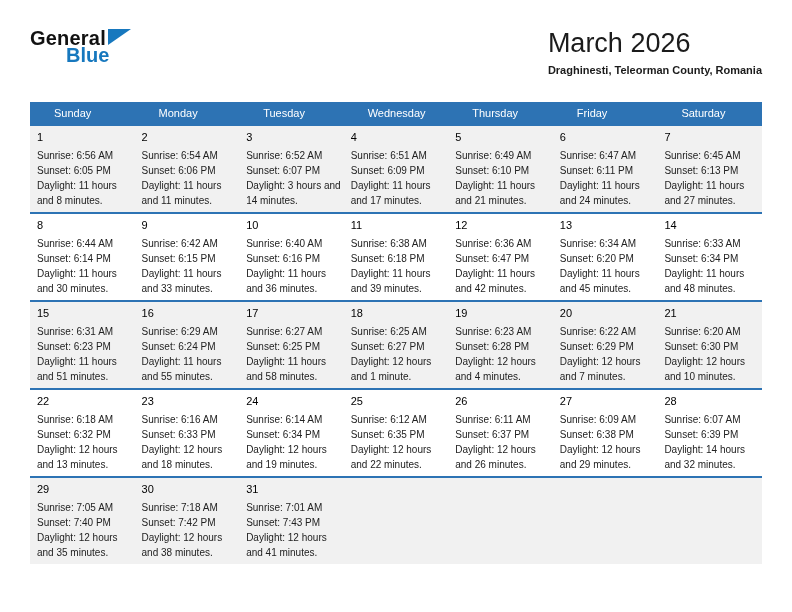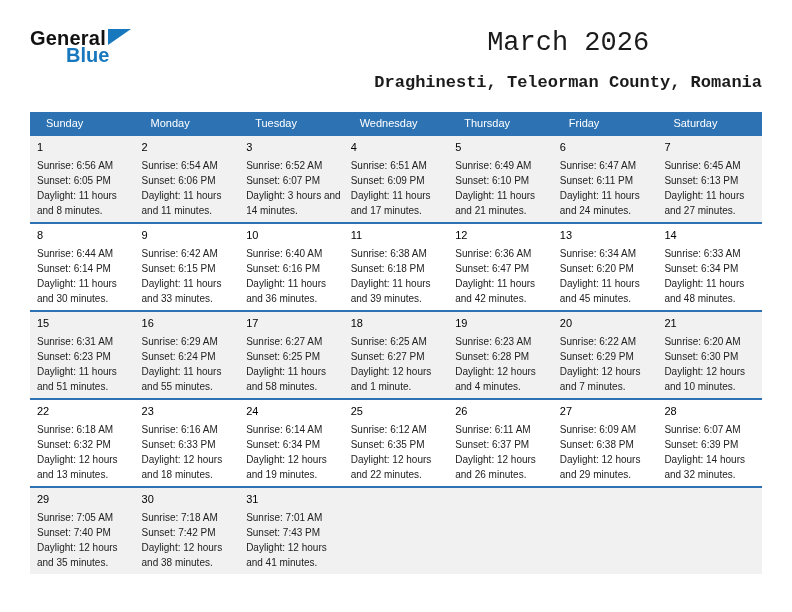--- a/index.html
+++ b/index.html
@@ -9,51 +9,51 @@
     font-family: "Liberation Sans", sans-serif;
     overflow: hidden;
   }
   .page { width: 792px; height: 612px; position: relative; }
 
   
   .top {
     display: flex;
     justify-content: space-between;
     align-items: flex-start;
-    padding: 28px 30px 20px 30px;
+    padding: 28px 30px 26px 30px;
   }
   .logo { line-height: 1; }
   .logo-row { display: flex; align-items: flex-start; }
   .logo-general {
     font-size: 20px; font-weight: bold; color: #111111;
     letter-spacing: 0.2px;
   }
   .logo-flag { margin-left: 2px; margin-top: 1px; }
   .logo-blue {
     font-size: 20px; font-weight: bold; color: #1778BE;
     margin-left: 36px; margin-top: -3px;
   }
-  .titles { text-align: center; font-family: Liberation Mono, monospace; }
+  .titles { text-align: left; }
   .title { font-size: 27px; color: #1b1b1b; font-weight: 400; }
-  .subtitle { font-size: 17px; font-weight: bold; color: #1b1b1b; margin-top: 15px; }
+  .subtitle { font-size: 11px; font-weight: bold; color: #1b1b1b; margin-top: 5px; }
 
   
   table.calendar {
     width: 732px;
     margin: 0 30px;
     border-collapse: collapse;
     table-layout: fixed;
   }
   thead th {
     background: #2D73B4;
     color: #ffffff;
     font-weight: normal;
     font-size: 11px;
     text-align: left;
-    padding: 5px 0 5px 16px;
+    padding: 5px 0 5px 24px;
   }
   tbody tr { border-top: 2px solid #2D73B4; background: #ffffff; }
   tbody tr:nth-child(odd) { background: #F1F1F1; }
   tbody td {
     vertical-align: top;
     height: 86px;
     padding: 4px 3px 4px 7px;
   }
   .daynum { font-size: 11px; color: #000000; margin-bottom: 4px; line-height: 14px; }
   .detail { font-size: 10px; color: #222222; line-height: 15px; }

